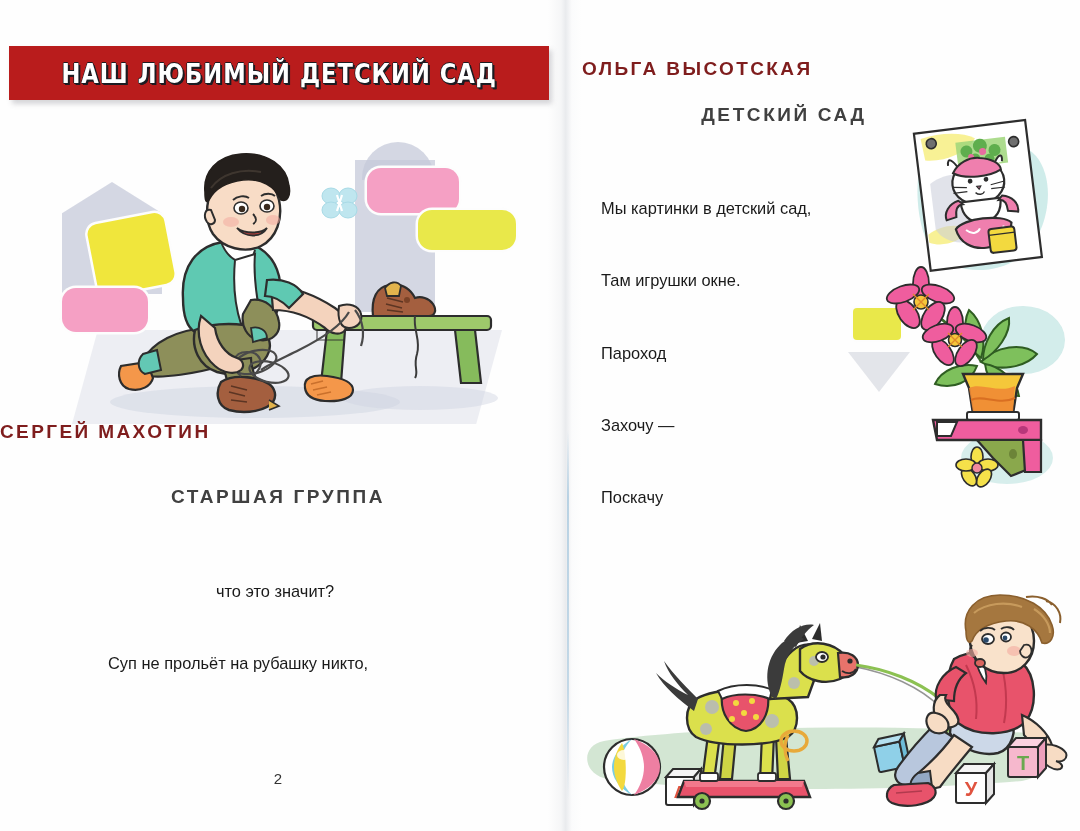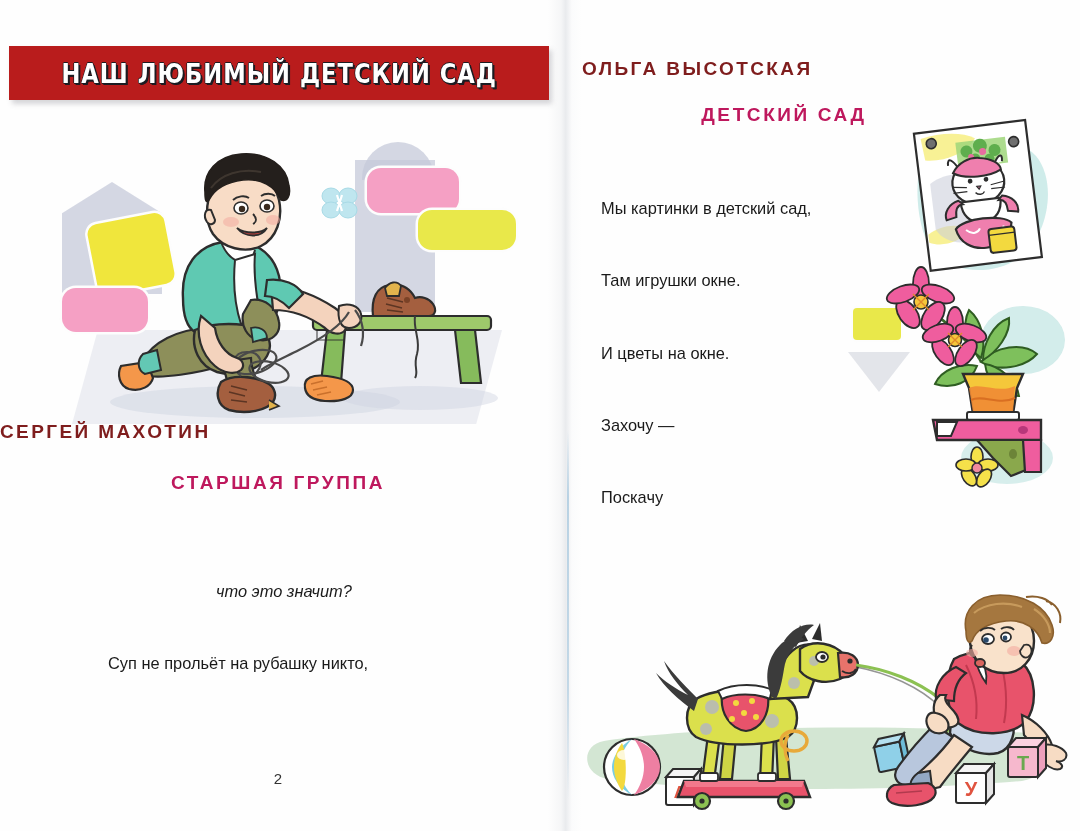--- a/index.html
+++ b/index.html
@@ -72,38 +72,38 @@
     color: #7f1d1d;
     font-weight: bold;
     font-size: 19px;
     letter-spacing: 2.4px;
     font-family: "Liberation Sans", sans-serif;
   }
   .poem-title {
     position: absolute;
     width: 100%;
     text-align: center;
-    color: #be185d;
+    color: #404040;
     font-weight: bold;
     font-size: 19px;
     letter-spacing: 2.6px;
     font-family: "Liberation Sans", sans-serif;
   }
 
   
   .poem {
     position: absolute;
     color: #1a1a1a;
     font-size: 16.4px;
     line-height: 24.1px;
     font-family: "Liberation Sans", sans-serif;
     white-space: pre;
   }
   .poem .ln { display: block; }
-  .poem .indent { padding-left: 108px; font-style: italic; }
+  .poem .indent { padding-left: 108px; }
 
   .page-num {
     position: absolute;
     left: 0; width: 556px;
     text-align: center;
     font-size: 15px;
     color: #333;
     font-family: "Liberation Sans", sans-serif;
   }
 
@@ -248,21 +248,21 @@
 
           <path d="M182 98 C190 108 206 108 212 98 C206 104 190 104 182 98 Z" fill="#c2443f" stroke="#2d2d2d" stroke-width="1.8"></path>
 
           <ellipse cx="176" cy="92" rx="8" ry="5" fill="#f3aca0" opacity=".55"></ellipse>
           <ellipse cx="218" cy="90" rx="7" ry="5" fill="#f3aca0" opacity=".55"></ellipse>
         </g>
       </svg>
     </div>
 
     <div class="author" style="top:421px;">СЕРГЕЙ МАХОТИН</div>
-    <div class="poem-title" style="top:472px;">СТАРШАЯ ГРУППА</div>
+    <div class="poem-title" style="top:486px;">СТАРШАЯ ГРУППА</div>
 
     <div class="poem" style="left:108px; top:531px;">
       <span class="ln indent">что это значит?</span>
       <span class="ln">Суп не прольёт на рубашку никто,</span>
       
       
       
       
       
       
@@ -272,21 +272,21 @@
   </div>
 
   <div class="page page-right">
 
     <div class="author" style="top:58px; width:404px; left:26px;">ОЛЬГА ВЫСОТСКАЯ</div>
     <div class="poem-title" style="top:104px; width:404px; left:26px;">ДЕТСКИЙ САД</div>
 
     <div class="poem" style="left:45px; top:148px;">
       <span class="ln">Мы картинки в детский сад,</span>
       <span class="ln">Там игрушки окне.</span>
-      <span class="ln">И цветы на окне.</span>
+      <span class="ln">Пароход</span>
       <span class="ln">Захочу —</span>
       <span class="ln">Поскачу</span>
       
       
       
       
       
       
       
       

